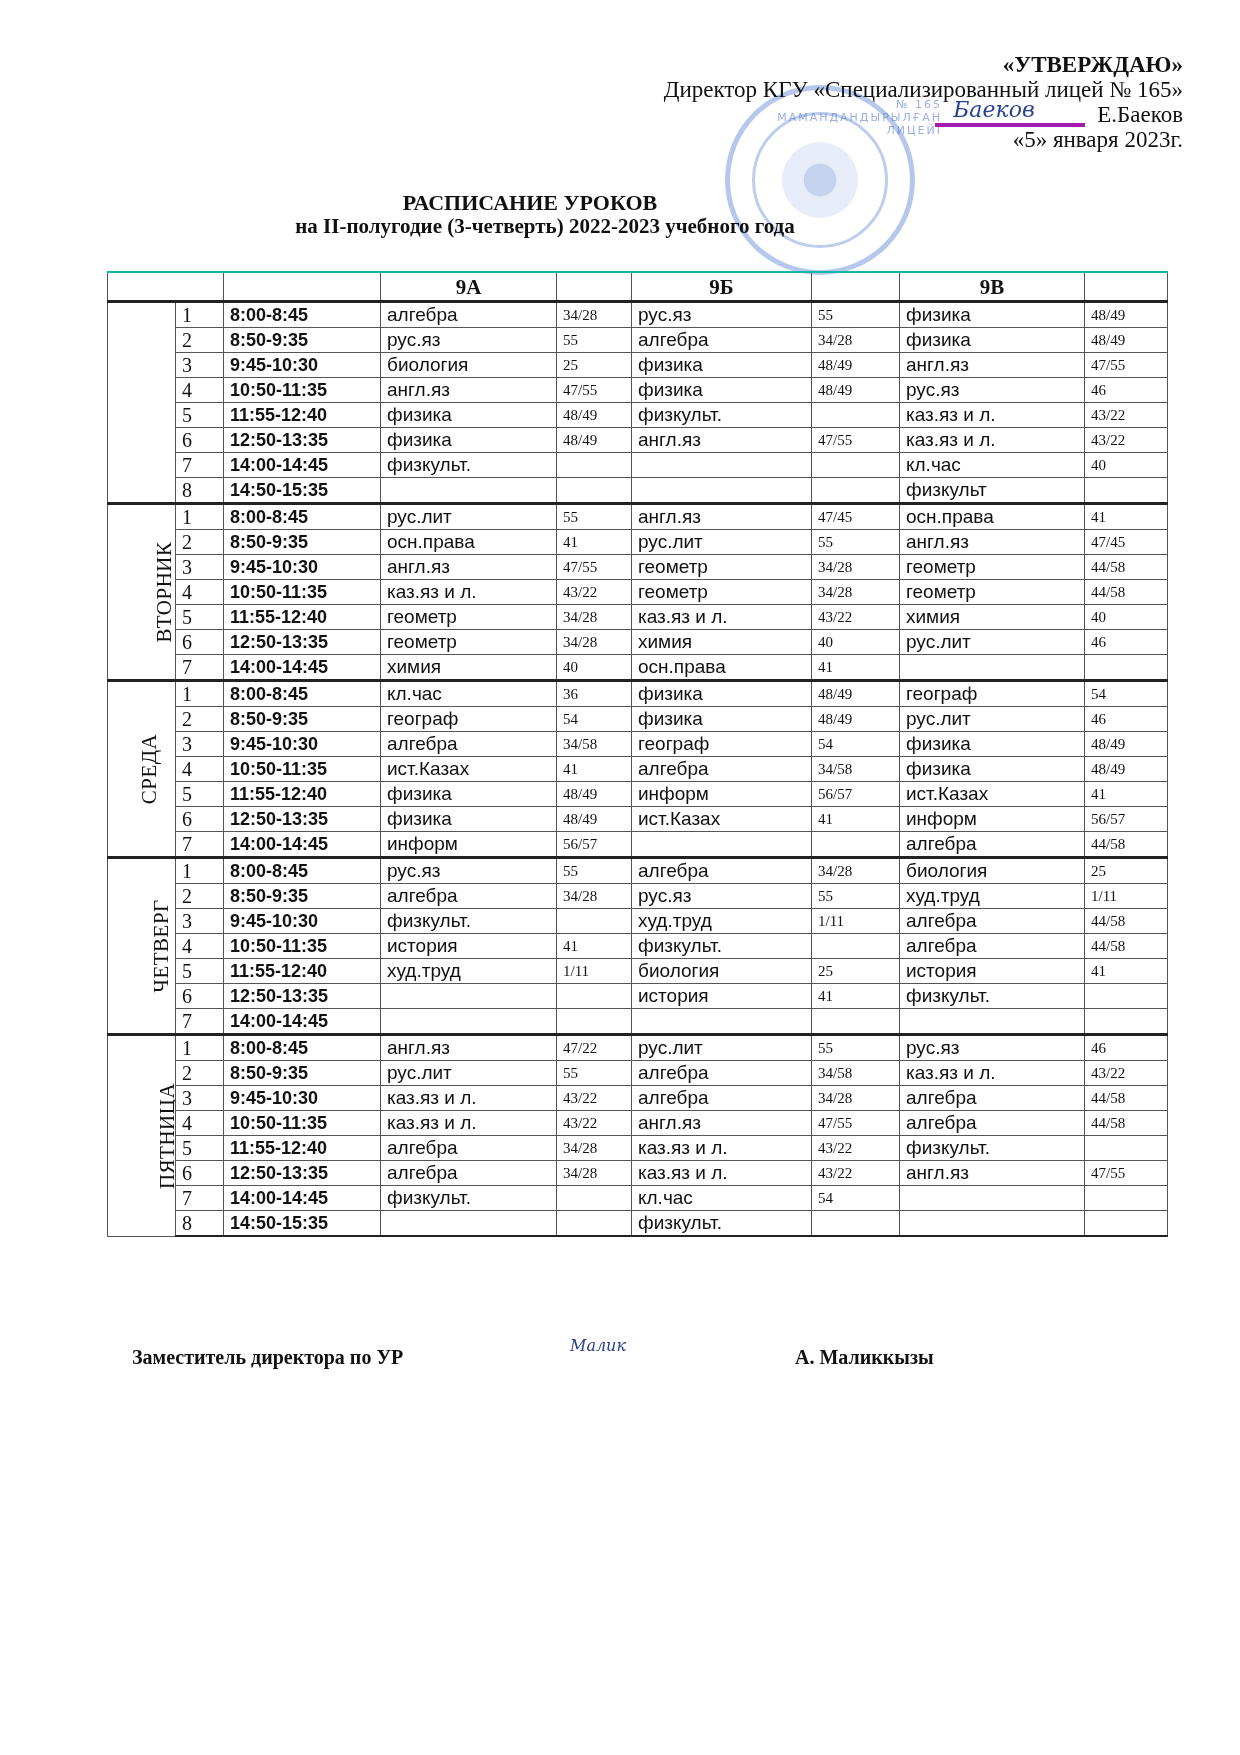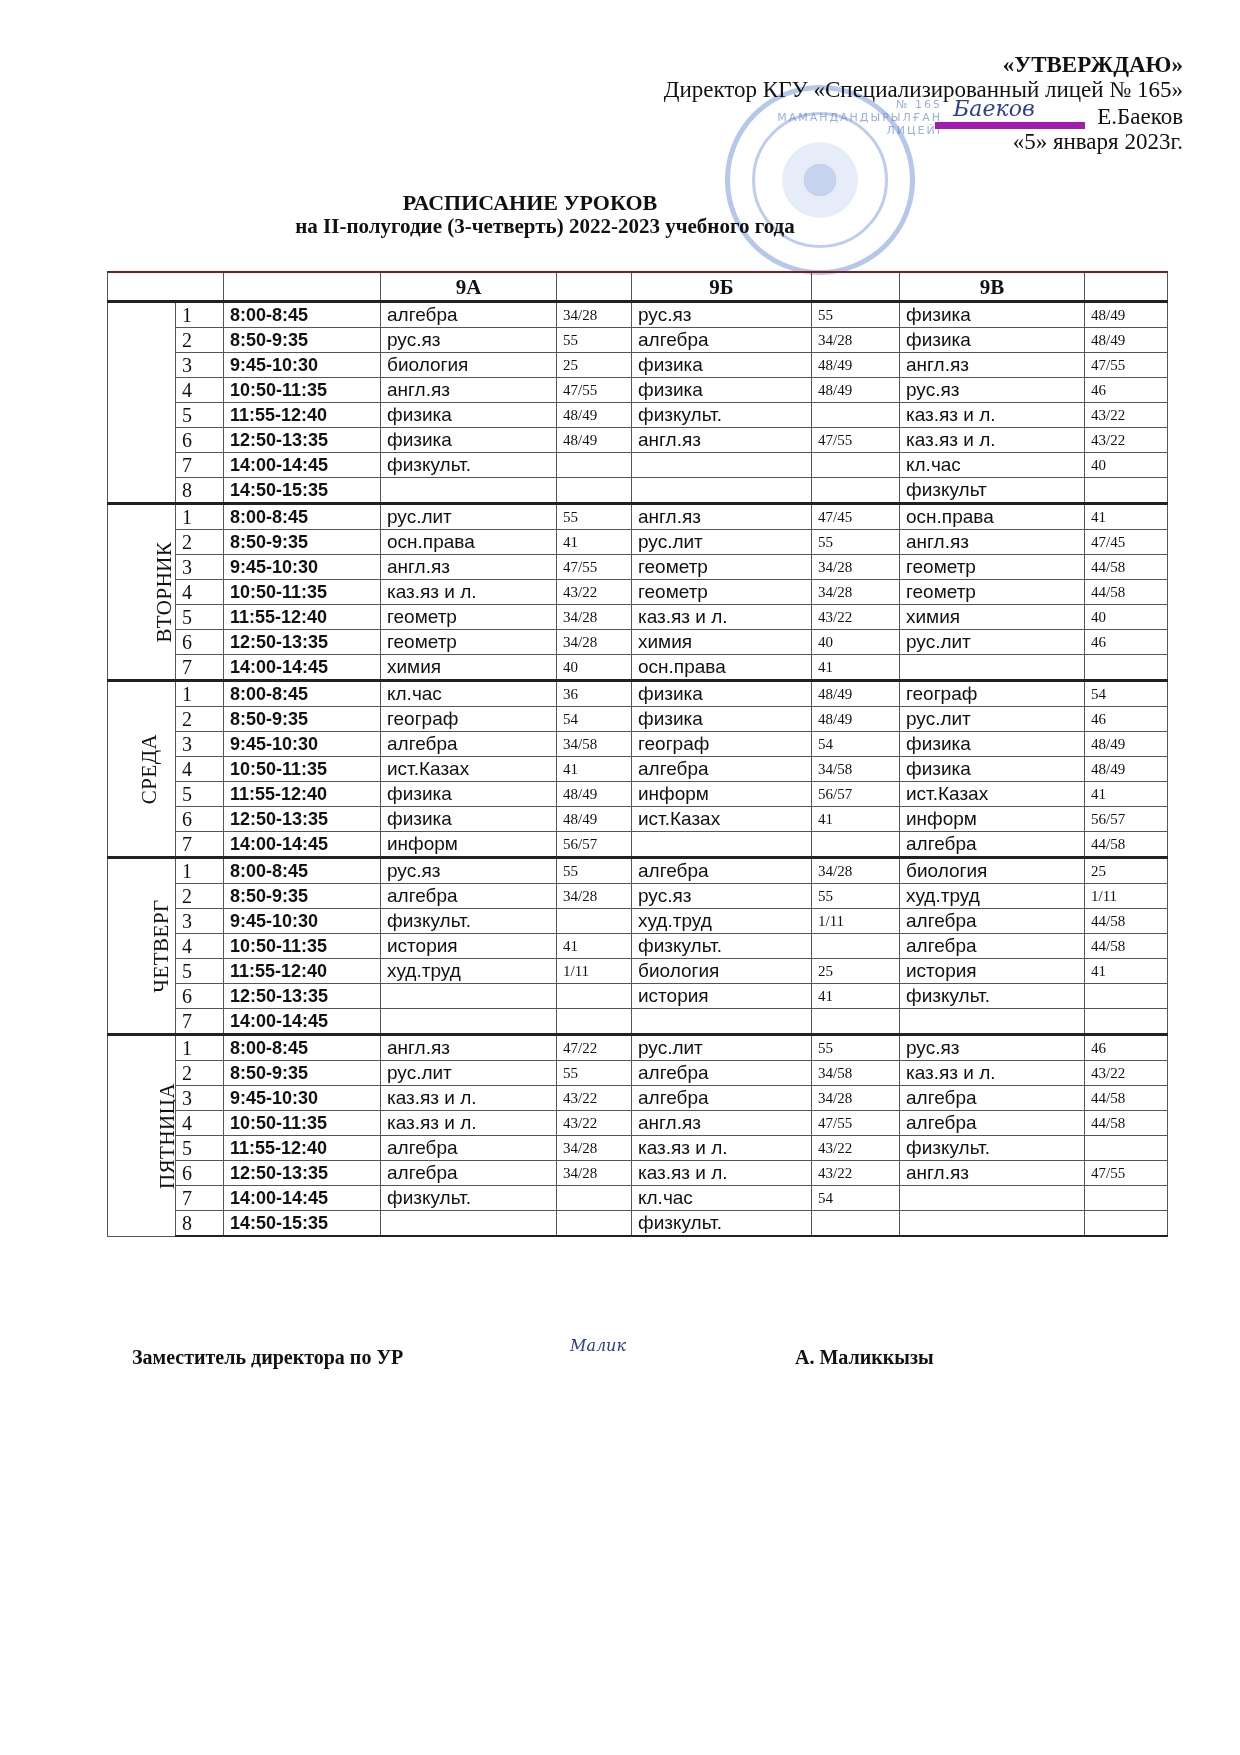--- a/index.html
+++ b/index.html
@@ -2,21 +2,21 @@
 <html><head>
 <meta charset="utf-8">
 <style>
   html, body { margin: 0; padding: 0; }
   body {
     width: 1240px; height: 1755px; background: #ffffff; position: relative;
     font-family: "Liberation Serif", serif; color: #111; overflow: hidden;
   }
   .approve { position: absolute; right: 57px; top: 52px; text-align: right; font-size: 23px; line-height: 25px; }
   .approve .title { font-weight: bold; font-size: 23px; }
-  .approve .sign-line { display: inline-block; width: 150px; border-bottom: 7px solid #a21caf; height: 20px; vertical-align: bottom; margin-right: 12px; position: relative; }
+  .approve .sign-line { display: inline-block; width: 150px; border-bottom: 4px solid #a21caf; height: 20px; vertical-align: bottom; margin-right: 12px; position: relative; }
   .approve .sig { position: absolute; left: 18px; top: -6px; font-family: "DejaVu Serif", serif; font-style: italic; color: #2b3f8f; font-size: 22px; }
   .stamp {
     position: absolute; left: 725px; top: 85px; width: 190px; height: 190px; border-radius: 50%;
     border: 5px solid rgba(90,130,210,0.45); box-sizing: border-box; pointer-events: none;
   }
   .stamp::before {
     content: ""; position: absolute; left: 22px; top: 22px; right: 22px; bottom: 22px; border-radius: 50%;
     border: 3px solid rgba(90,130,210,0.40);
   }
   .stamp::after {
@@ -25,21 +25,21 @@
   }
   .stamp-text { position: absolute; left: 0; top: 8px; width: 180px; text-align: right; font-family: "DejaVu Sans", sans-serif; font-size: 11px; color: rgba(70,110,200,0.55); letter-spacing: 2px; margin-left: 32px; }
   .doc-title { position: absolute; left: 0; width: 1240px; text-align: center; font-weight: bold; }
   .doc-title.t1 { top: 190px; font-size: 22px; left: -90px; }
   .doc-title.t2 { top: 214px; font-size: 21px; left: -75px; }
   table.sched {
     position: absolute; left: 107px; top: 271px; border-collapse: collapse; table-layout: fixed;
     width: 1060px; font-size: 20px;
   }
   table.sched td, table.sched th { border: 1px solid #555; padding: 0 6px; height: 24px; line-height: 24px; white-space: nowrap; overflow: hidden; }
-  table.sched thead th { border-top: 2px solid #7f1d1d; border-bottom: 3px solid #222; font-weight: bold; font-size: 21px; height: 27px; text-align: center; }
+  table.sched thead th { border-top: 2px solid #14b8a6; border-bottom: 3px solid #222; font-weight: bold; font-size: 21px; height: 27px; text-align: center; }
   table.sched tr.day-start td { border-top: 3px solid #222; }
   table.sched tbody:last-child tr:last-child td { border-bottom: 2px solid #222; }
   td.day { text-align: center; vertical-align: middle; padding: 0; }
   td.day span { display: inline-block; transform: rotate(-90deg); font-size: 21px; white-space: nowrap; letter-spacing: 0.5px; }
   td.num { text-align: left; font-size: 20px; }
   td.time { font-weight: bold; font-family: "Liberation Sans", sans-serif; font-size: 18px; padding-left: 8px; margin-top: 46px; }
   td.subj { font-family: "Liberation Sans", sans-serif; font-size: 19px; padding-left: 12px; }
   td.room { font-size: 15px; vertical-align: top; line-height: 18px; padding-left: 6px; }
   .footer { position: absolute; top: 1346px; left: 132px; font-size: 20px; font-weight: bold; font-family: "Liberation Serif", serif; }
   .footer-sig { position: absolute; top: 1336px; left: 570px; font-family: "DejaVu Serif", serif; font-style: italic; color: #2b3f8f; font-size: 16px; }

